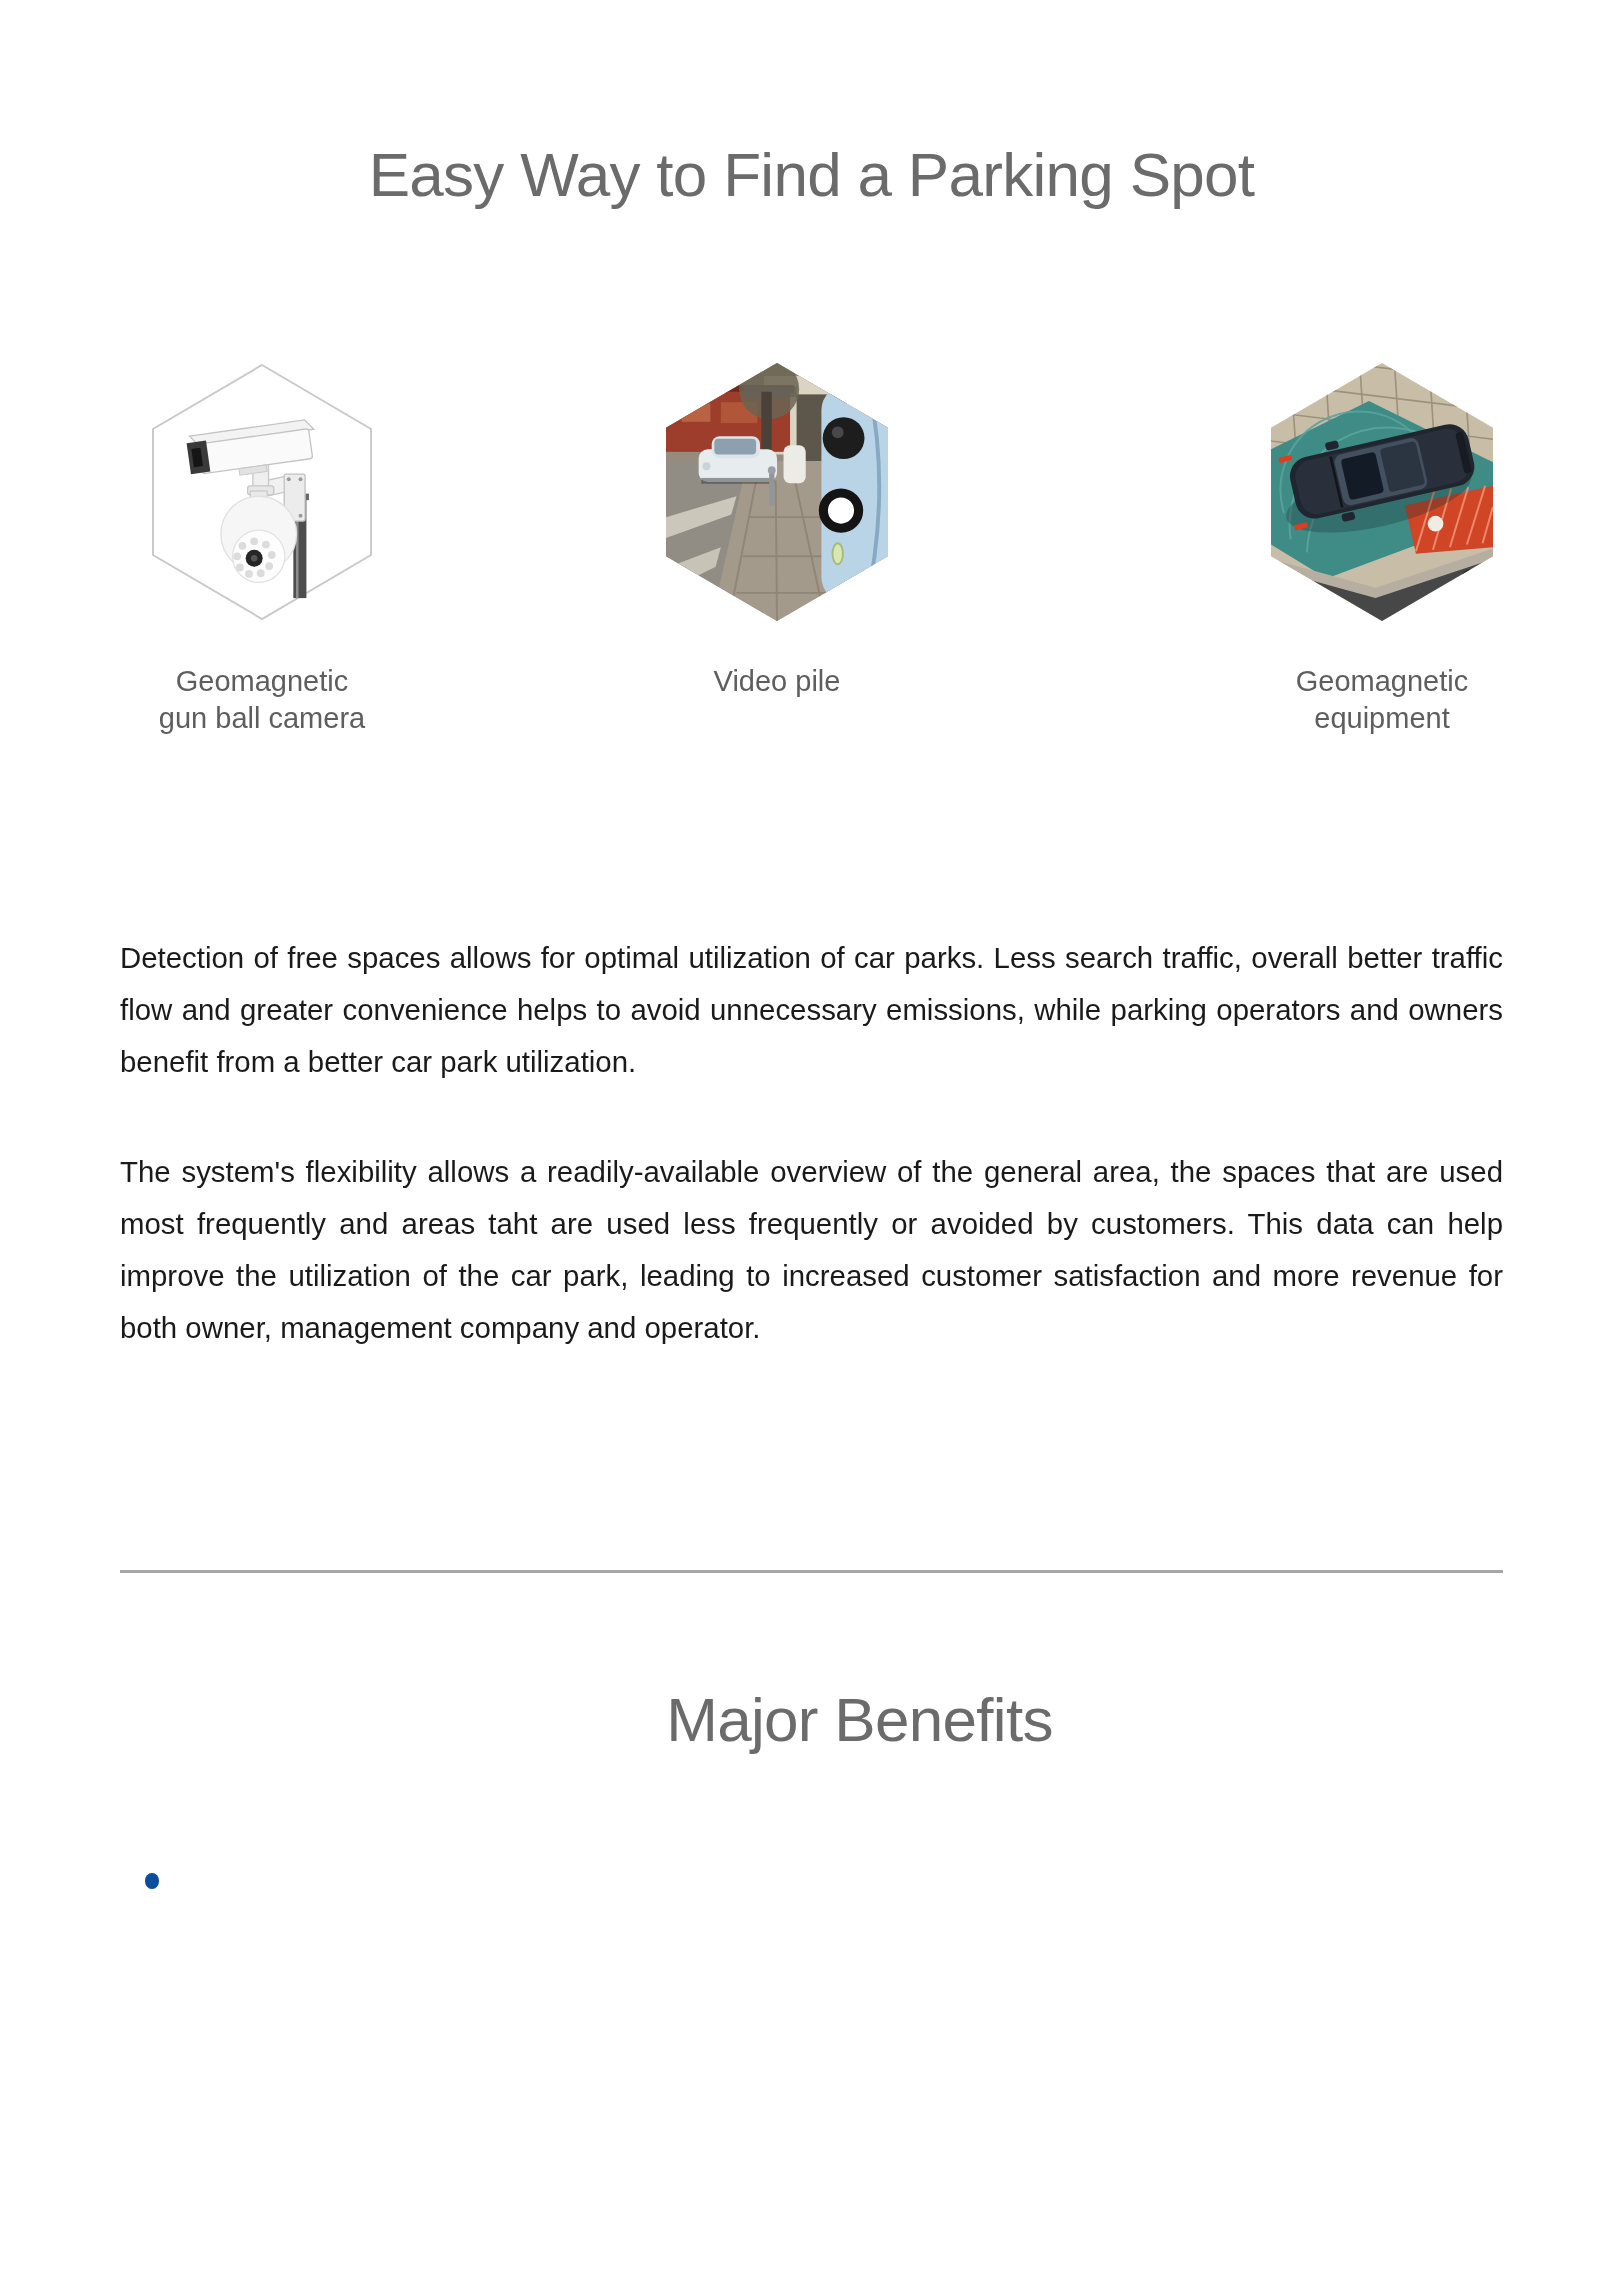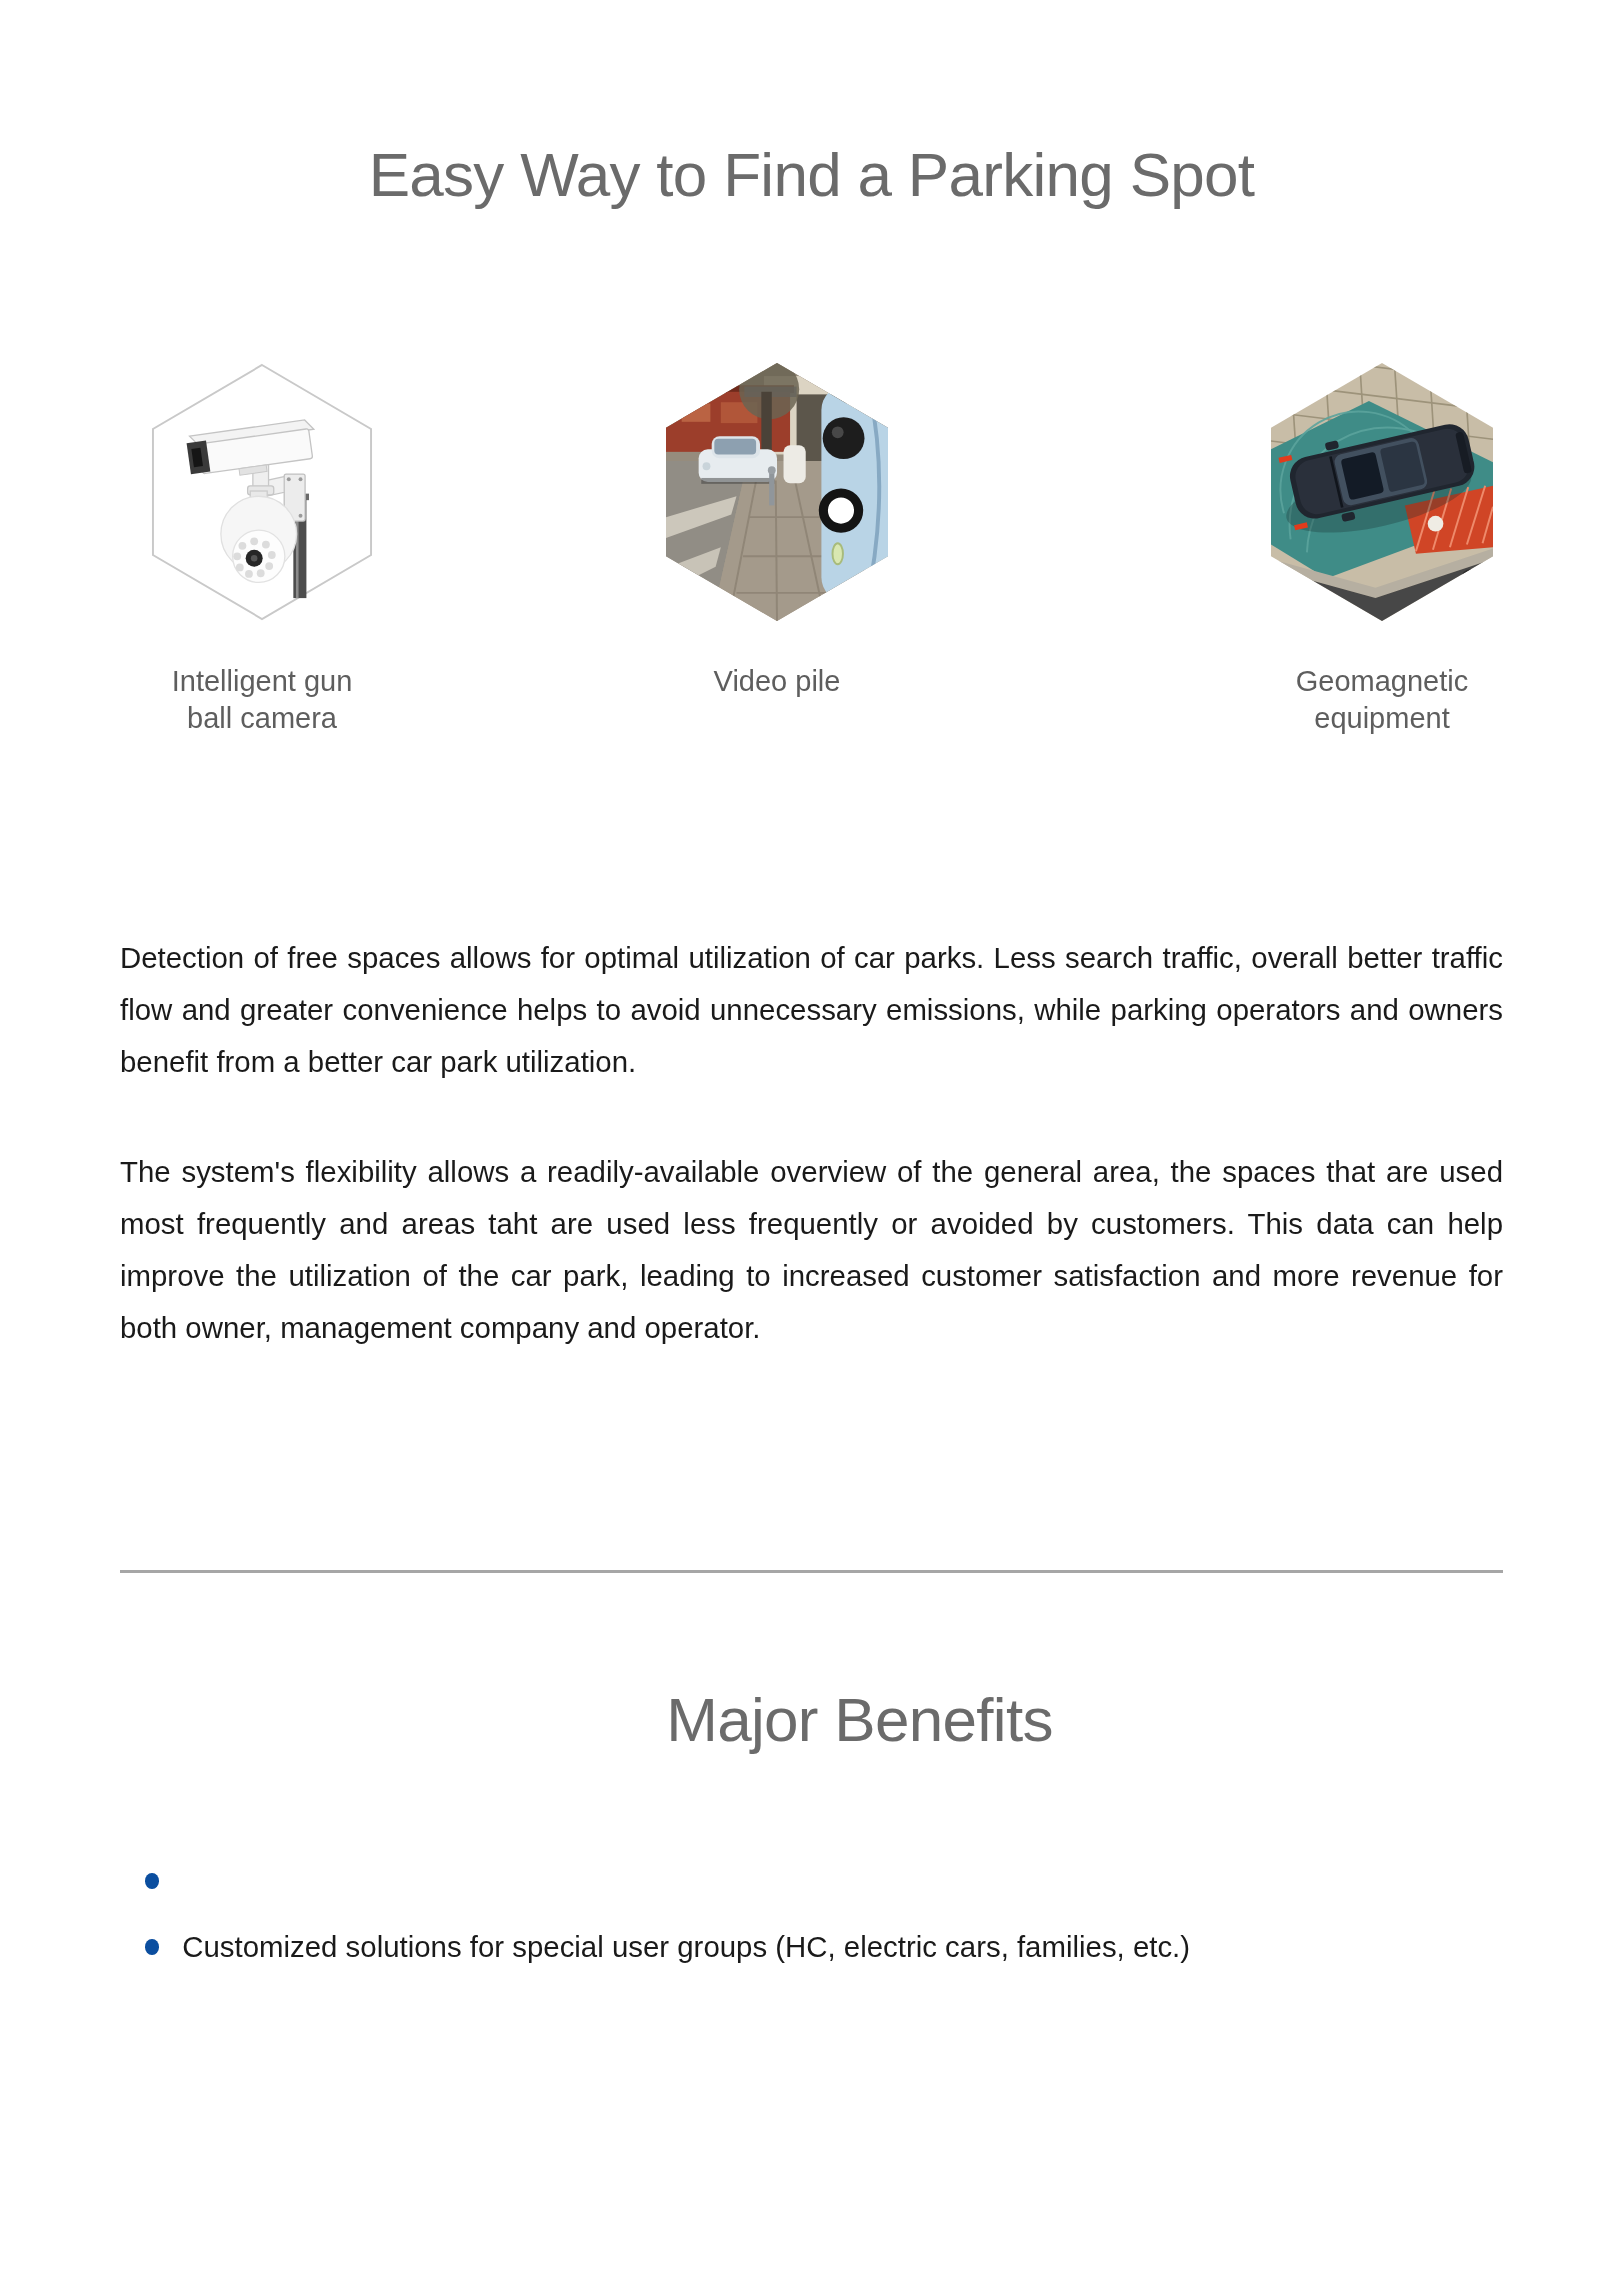--- a/index.html
+++ b/index.html
@@ -161,21 +161,21 @@
         <circle cx="181" cy="311" r="6"></circle>
           <circle cx="168" cy="322" r="6"></circle>
           <circle cx="150" cy="323" r="6"></circle>
         <circle cx="136" cy="313" r="6"></circle>
           <circle cx="132" cy="296" r="6"></circle>
           <circle cx="140" cy="280" r="6"></circle>
       </g>
       <circle cx="158" cy="299" r="13" fill="#262626"></circle>
       <circle cx="158" cy="299" r="5" fill="#555555"></circle>
     </svg>
-    <figcaption class="feature-label">Intelligent gun ball camera</figcaption>
+    <figcaption class="feature-label">Geomagnetic gun ball camera</figcaption>
   </figure>
 
   <figure class="feature feature-2">
     <svg class="hex-frame" viewBox="0 0 340 395" xmlns="http://www.w3.org/2000/svg">
       <defs>
         <clipPath id="hexClipA">
             <polygon points="170,0 340,99 340,296 170,395 0,296 0,99"></polygon>
           </clipPath>
       </defs>
       <g clip-path="url(#hexClipA)">
@@ -297,20 +297,16 @@
   </section>
 
   <hr class="divider">
 
   <h2 class="benefits-title">Major Benefits</h2>
 
   <ul class="benefits-list">
     <li class="benefit-item">
       <span class="bullet-dot"></span>
     </li>
-    <li class="benefit-item">
-      <span class="bullet-dot"></span>
-      <span class="benefit-text">Customized solutions for special user groups (HC, electric cars, families, etc.)</span>
-    </li>
   </ul>
 
 </div>
 
 
 </body></html>

